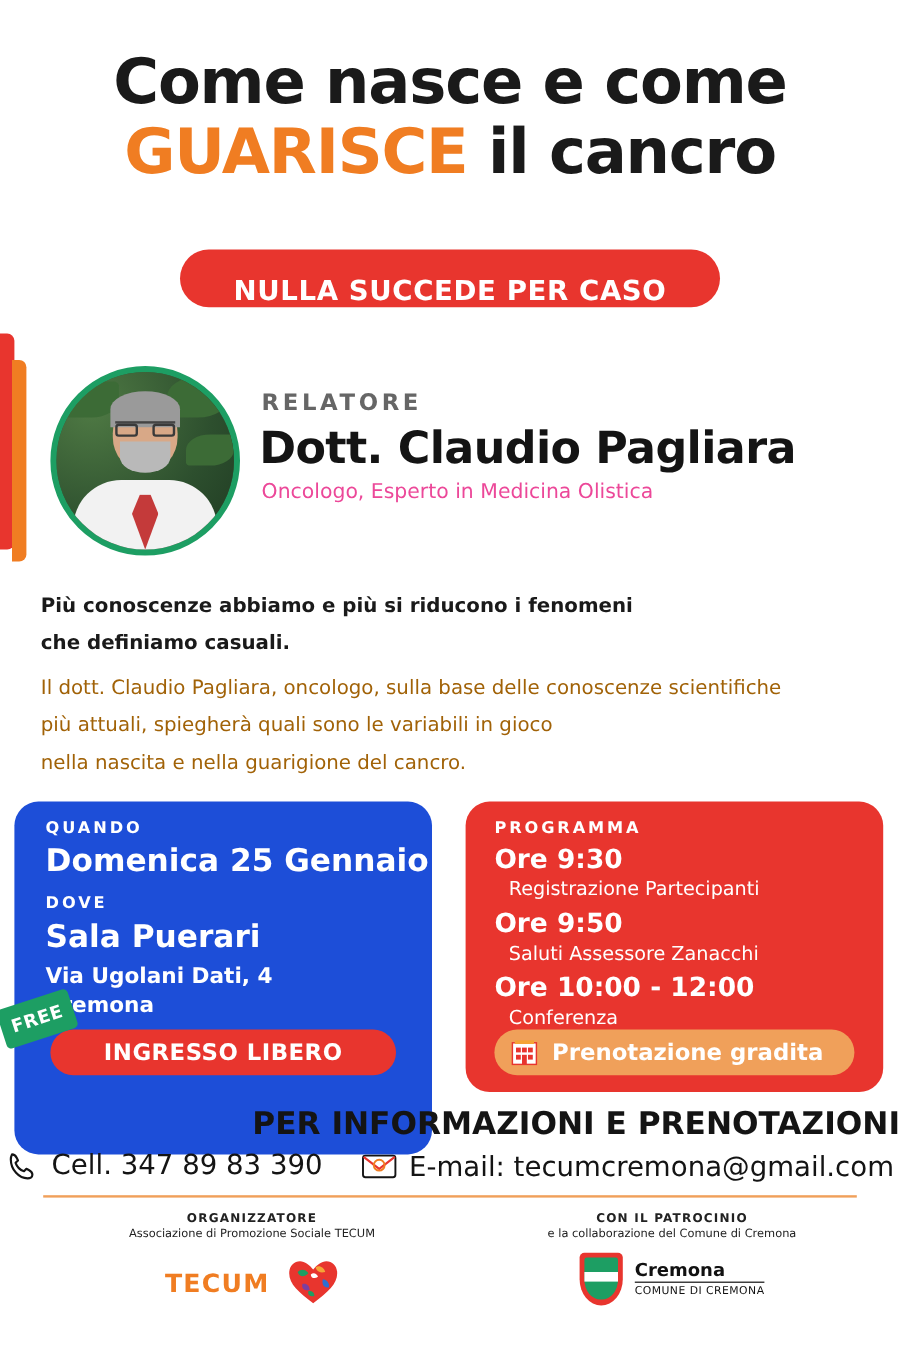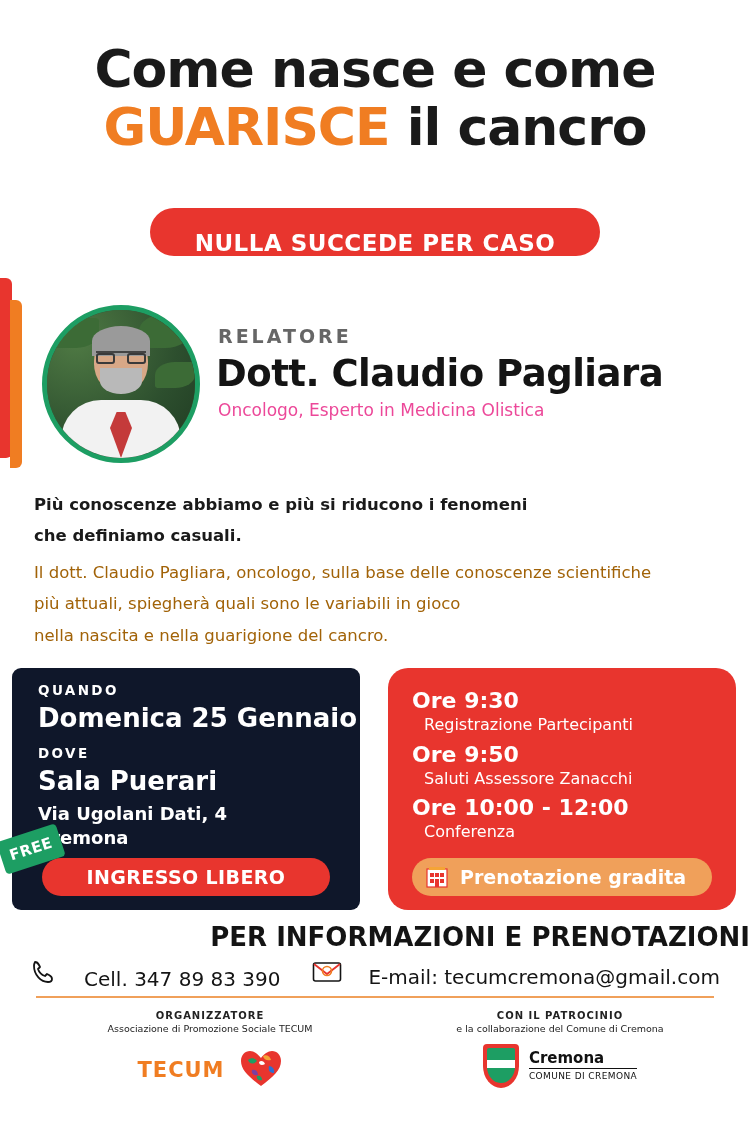--- a/index.html
+++ b/index.html
@@ -225,23 +225,23 @@
     color: #a16207;
     line-height: 1.9;
   }
 
   
   .card-orange {
     position: absolute;
     left: 12px;
     top: 668px;
     width: 348px;
-    height: 242px;
-    background: #0f172a;
-    border-radius: 9px;
+    height: 294px;
+    background: #1d4ed8;
+    border-radius: 20px;
   }
   .card-red {
     position: absolute;
     left: 388px;
     top: 668px;
     width: 348px;
     height: 242px;
     background: #e8352e;
     border-radius: 20px;
   }
@@ -352,23 +352,23 @@
     top: 958px;
     left: 0;
     width: 750px;
     display: flex;
     align-items: center;
     justify-content: center;
     gap: 32px;
   }
   .contact-item {
     display: flex;
-    align-items: flex-end;
-    gap: 26px;
-    font-size: 20px;
+    align-items: flex-start;
+    gap: 10px;
+    font-size: 23px;
     color: #141414;
   }
   .divider {
     position: absolute;
     top: 996px;
     left: 36px;
     width: 678px;
     height: 2px;
     background: #f0a05a;
   }
@@ -515,20 +515,21 @@
       <span>INGRESSO LIBERO</span>
     </div>
   </div>
 
   <div class="free-ribbon">
     <span>FREE</span>
   </div>
 
   <div class="card-red">
     <div class="inner">
+      <div class="card-kicker">PROGRAMMA</div>
       <div style="margin-top:6px;">
         <div class="time-row-label">Ore 9:30</div>
         <div class="time-row-sub">Registrazione Partecipanti</div>
       </div>
       <div style="margin-top:6px;">
         <div class="time-row-label">Ore 9:50</div>
         <div class="time-row-sub">Saluti Assessore Zanacchi</div>
       </div>
       <div style="margin-top:6px;">
         <div class="time-row-label">Ore 10:00 - 12:00</div>

